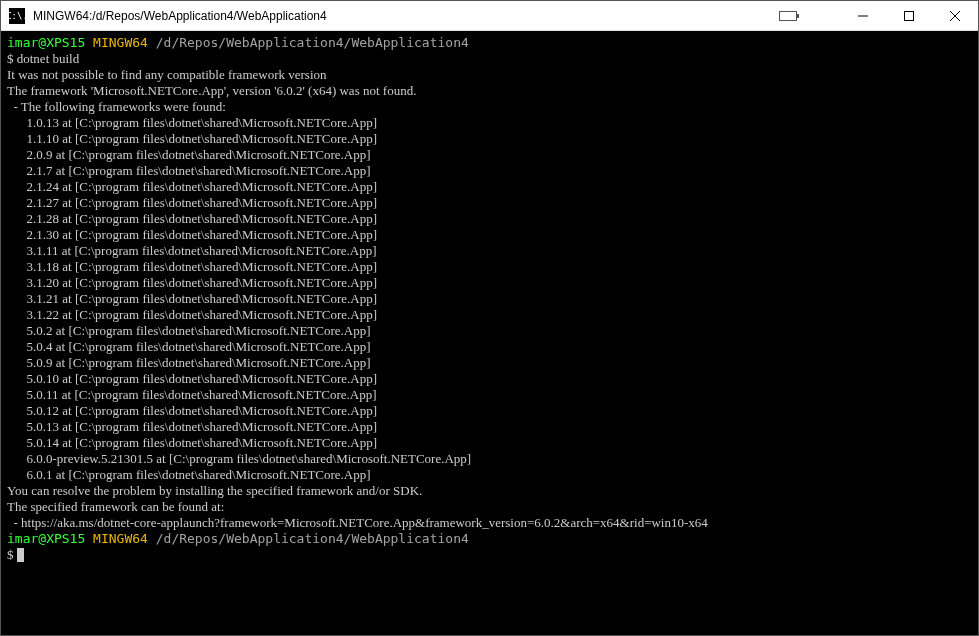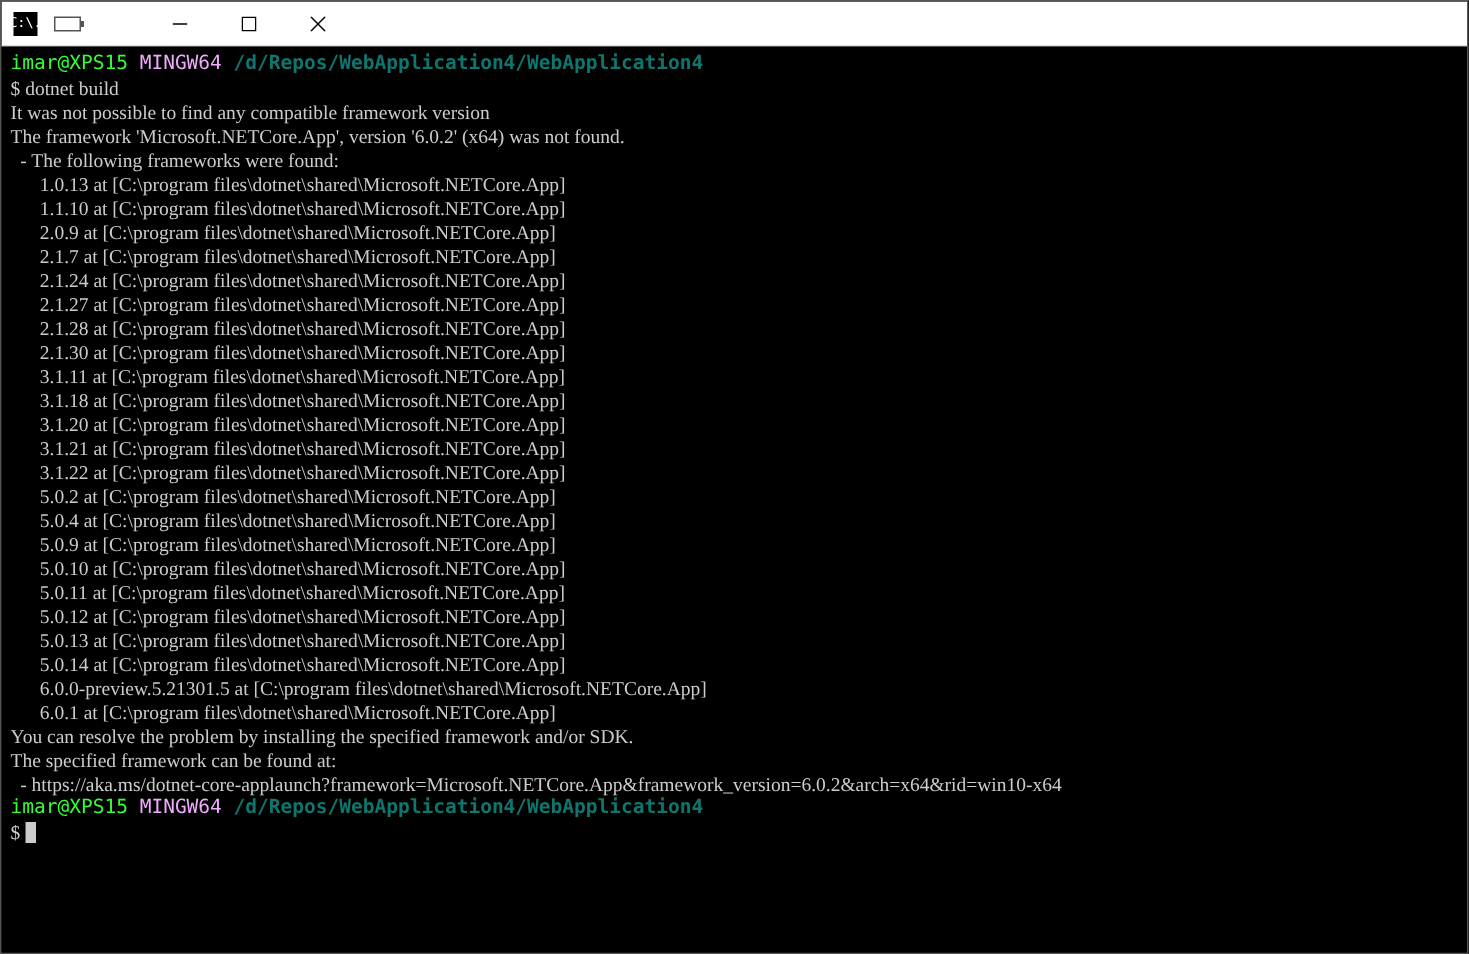--- a/index.html
+++ b/index.html
@@ -87,36 +87,37 @@
       color: #ccc;
       padding: 4px 6px;
       height: calc(636px - 30px);
       line-height: 16px;
       white-space: pre;
       font-family: Consolas, monospace;
       font-size: 13px;
       overflow: hidden;
     }
     .user { color: #3f3; margin-top: 32px; }
-    .mingw { color: #f0abfc; }
-    .path { color: #0f766e; font-weight: bold; }
+    .mingw { color: #eab308; }
+    .path { color: #a3a3a3; }
     .white { color: #ccc; font-family: Liberation Serif, serif; }
     .cursor {
       display: inline-block;
       width: 7px;
       height: 14px;
       background: #ccc;
       vertical-align: text-bottom;
     }
   </style>
 </head>
 <body>
 
 <div class="titlebar">
   <div class="titlebar-icon">C:\.</div>
+  <div class="titlebar-text">MINGW64:/d/Repos/WebApplication4/WebApplication4</div>
   <div class="titlebar-controls">
     <div class="titlebar-extra-icon">
       <div class="battery-icon"></div>
     </div>
     <div class="titlebar-btn">
       <svg viewBox="0 0 10 10">
           <line x1="0" y1="5" x2="10" y2="5" stroke="currentColor" stroke-width="1"></line>
         </svg>
     </div>
     <div class="titlebar-btn">

